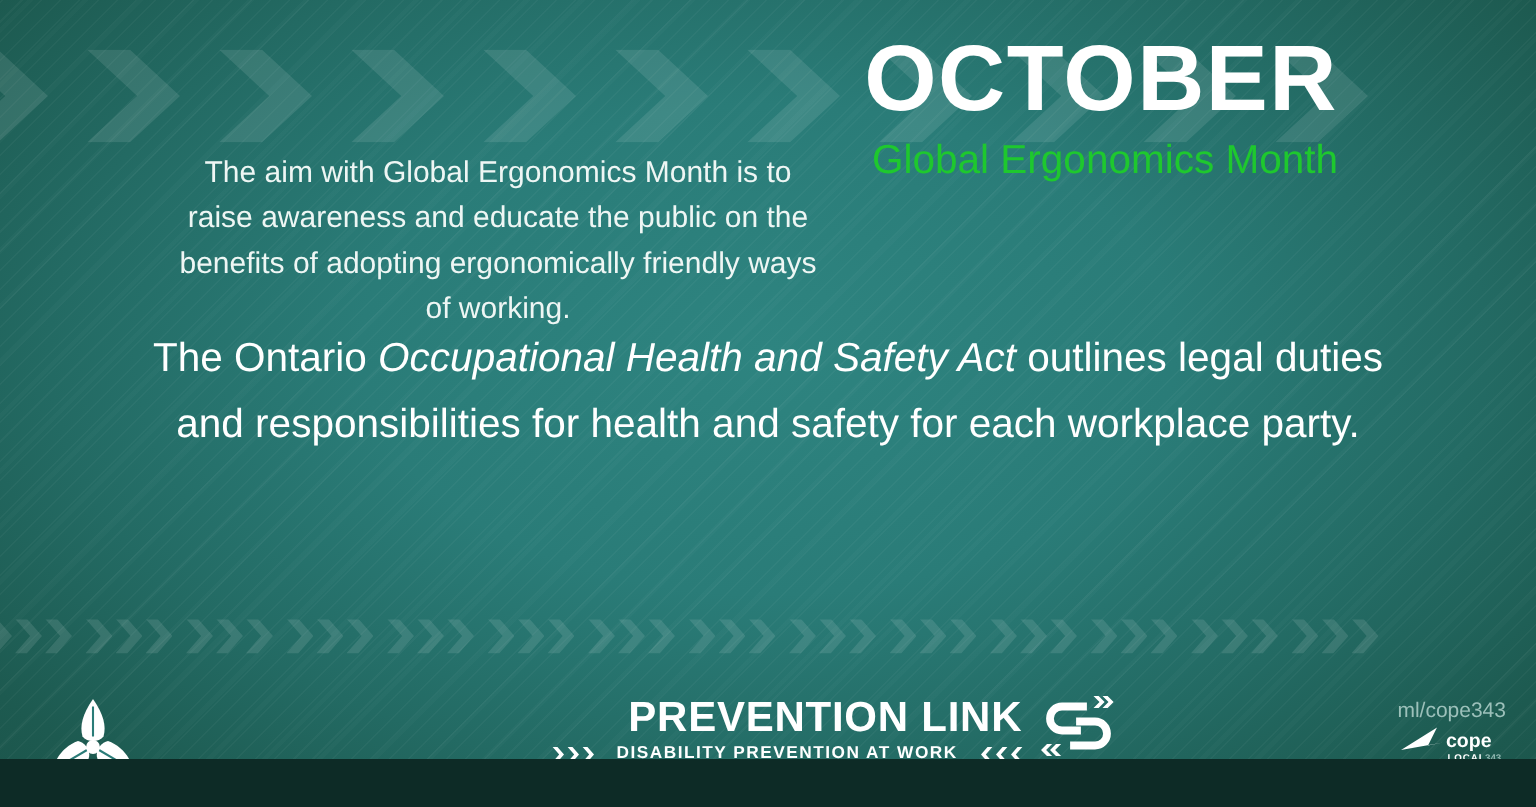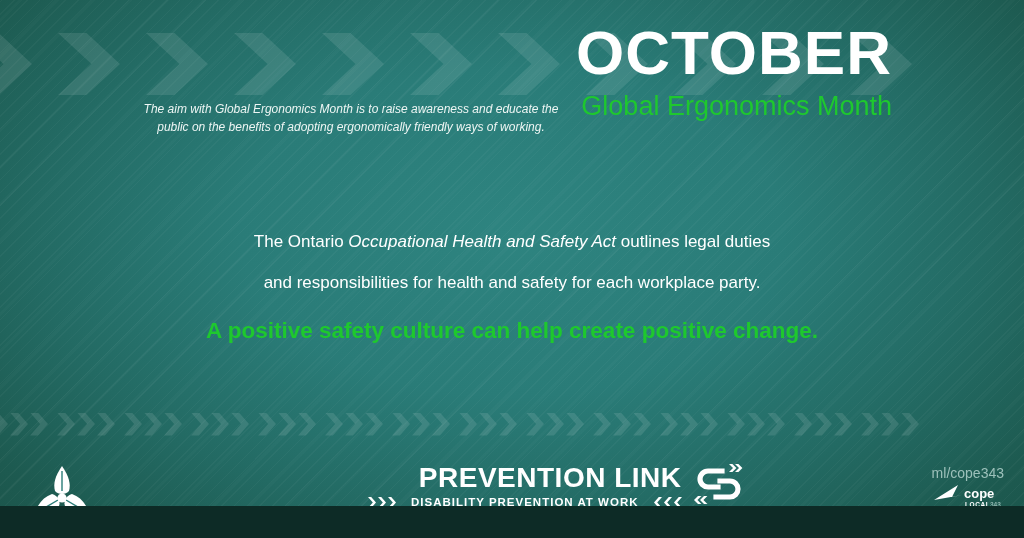--- a/index.html
+++ b/index.html
@@ -75,41 +75,41 @@
   }
   .month-sub{
     color:#1ec82e;
     font-size:27px;line-height:1.1;
     font-weight:normal;
     margin:0;
   }
 
   
   .intro{
-    position:absolute;left:131px;top:100px;width:440px;
+    position:absolute;left:112px;top:100px;width:440px;
     color:#eef6f4;
     text-align:center;
-    font-size:12px;line-height:1.52;font-style:italic;
+    font-size:20px;line-height:1.52;
   }
 
   
   .main{
     position:absolute;left:0;top:213px;width:1024px;
     text-align:center;padding:0 60px;
   }
   .headline{
     color:#ffffff;
     font-weight:bold;
     font-size:33px;line-height:1.25;
     margin:0 0 14px 0;
   }
   .body-line{
     color:#ffffff;
-    font-size:17px;line-height:1.42;
-    margin:17px;
+    font-size:27px;line-height:1.42;
+    margin:6px;
   }
   .body-line em{font-style:italic;}
   .tagline{
     color:#1ec82e;
     font-size:22.5px;line-height:1.4;
     font-weight:bold;
     margin:20px 0 0 0;
   }
 
   
@@ -174,21 +174,20 @@
   <div class="header-right">
     <div class="month-title">OCTOBER</div>
     <div class="month-sub">Global Ergonomics Month</div>
   </div>
 
   <div class="intro">The aim with Global Ergonomics Month is to raise awareness and educate the public on the benefits of adopting ergonomically friendly ways of working.</div>
 
   <div class="main">
     <div class="body-line"><span>The Ontario </span><em>Occupational Health and Safety Act</em><span> outlines legal duties</span></div>
     <div class="body-line">and responsibilities for health and safety for each workplace party.</div>
-    <div class="tagline">A positive safety culture can help create positive change.</div>
   </div>
 
   <div class="chev-band-bottom" id="chevBot">
       <div class="chev-grp">
         <div class="chev-sm"></div>
         <div class="chev-sm"></div>
         <div class="chev-sm"></div>
       </div>
       <div class="chev-grp">
         <div class="chev-sm"></div>

